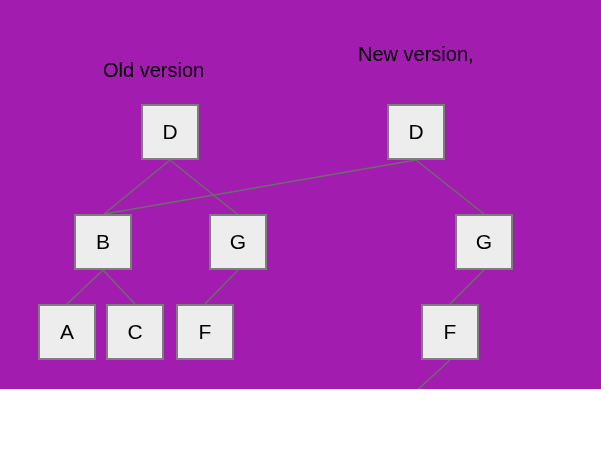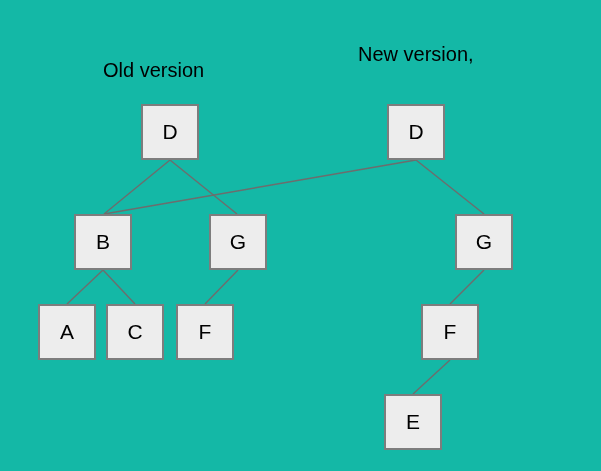--- a/index.html
+++ b/index.html
@@ -8,22 +8,22 @@
     padding: 0;
     background: #ffffff;
   }
   body {
     font-family: "Liberation Sans", sans-serif;
     color: #000000;
   }
   #canvas {
     position: relative;
     width: 601px;
-    height: 471px;
-    background: #14b8a6;
+    height: 389px;
+    background: #a21caf;
     overflow: hidden;
   }
   #edges {
     position: absolute;
     left: 0;
     top: 0;
     width: 601px;
     height: 471px;
   }
   .caption {

